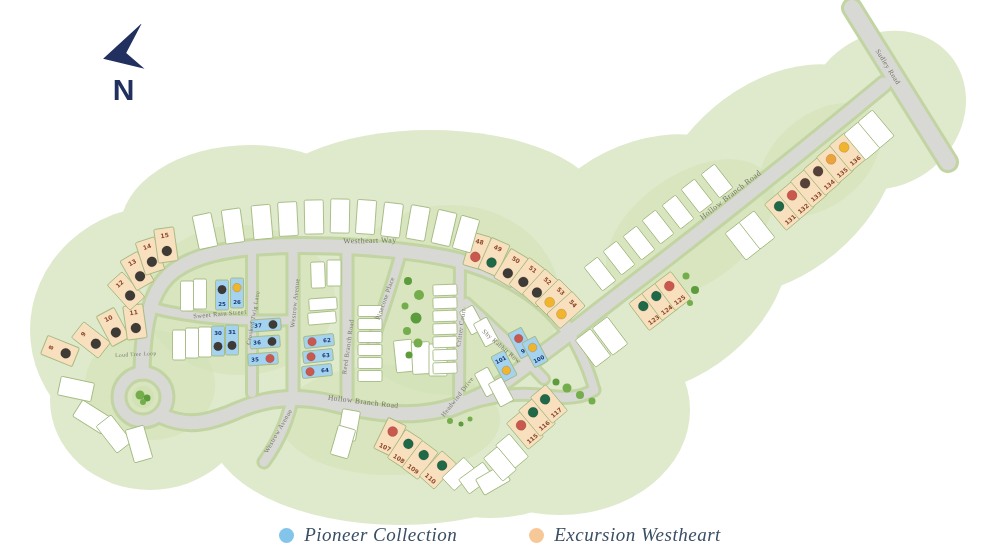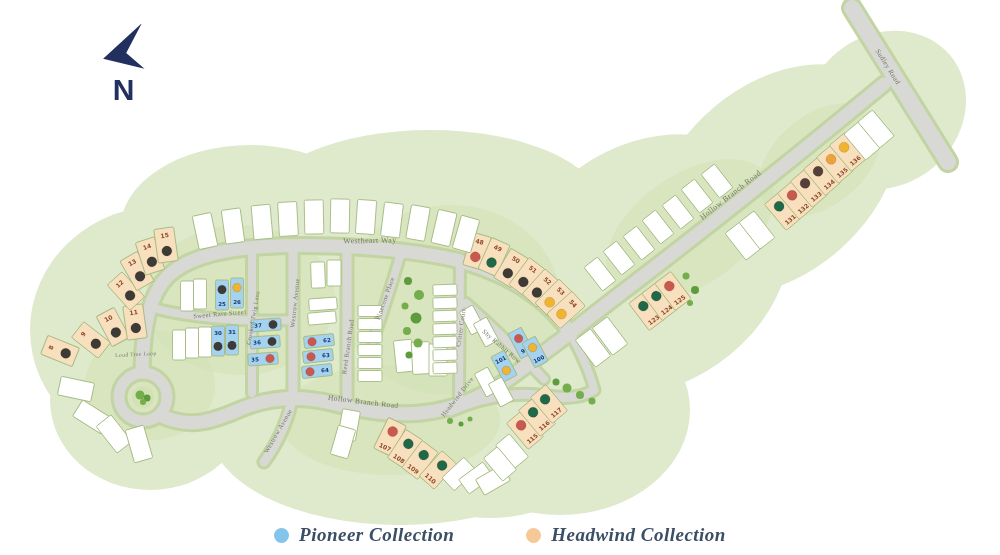--- a/index.html
+++ b/index.html
@@ -10,21 +10,21 @@
   #site-map{position:absolute;left:0;top:0;}
   .north{position:absolute;left:96px;top:24px;width:56px;text-align:center;}
   .north-n{
     font-family:"Liberation Sans", sans-serif;font-weight:800;font-size:30px;
     color:#22305f;line-height:0.9;margin-top:-4px;letter-spacing:1px;
   }
   .legend{
     position:absolute;left:0;right:0;top:524px;display:flex;
     justify-content:center;gap:72px;align-items:center;
   }
-  .legend-item{display:flex;align-items:center;gap:10px;font-weight:bold;}
+  .legend-item{display:flex;align-items:center;gap:10px;}
   .legend-dot{width:15px;height:15px;border-radius:50%;display:inline-block;}
   .legend-label{
     font-family:"Liberation Serif", serif;font-style:italic;font-size:19px;
     color:#3a4e64;letter-spacing:0.5px;
   }
 </style>
 </head>
 <body>
 
 <svg id="site-map" width="1000" height="555" viewBox="0 0 1000 555">
@@ -532,15 +532,15 @@
   <div class="north-n">N</div>
 </div>
 
 <div class="legend">
   <div class="legend-item">
     <span class="legend-dot" style="background: rgb(131, 197, 234);"></span>
     <span class="legend-label">Pioneer Collection</span>
   </div>
   <div class="legend-item">
     <span class="legend-dot" style="background: rgb(247, 200, 151);"></span>
-    <span class="legend-label">Headwind Collection</span>
+    <span class="legend-label">Excursion Westheart</span>
   </div>
 </div>
 
 </body></html>

